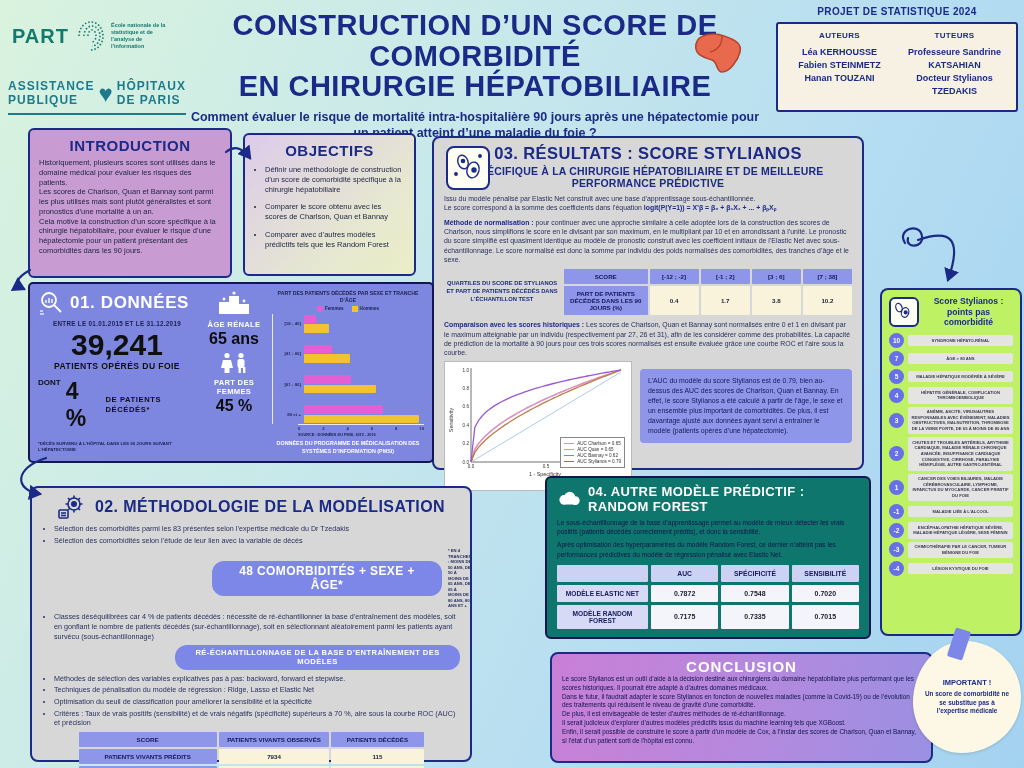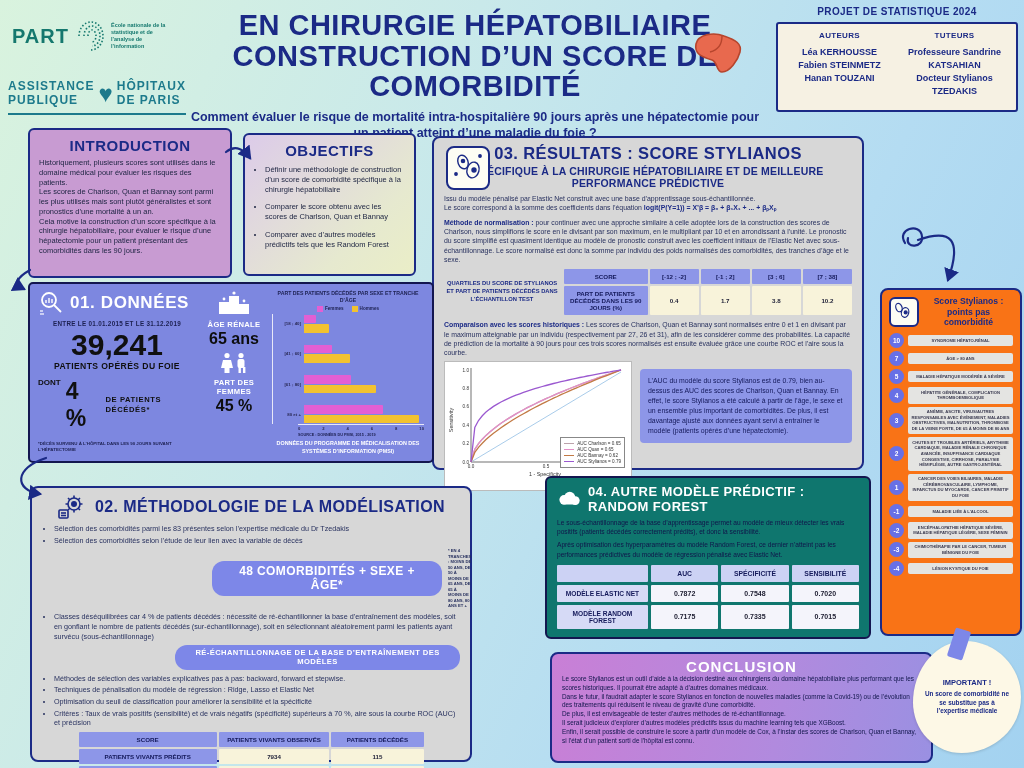--- a/index.html
+++ b/index.html
@@ -62,21 +62,21 @@
   .qval{background:#f8f3da;color:#23243a;}
   #res-bottom{display:flex;gap:8px;margin-top:4px;align-items:flex-start;}
   #roc-wrap{position:relative;width:186px;height:128px;background:#fff;border:1px solid #bbb;}
   #roc-legend{position:absolute;right:6px;bottom:22px;border:.5px solid #888;background:#fff;padding:2px 3px;}
   .leg-row{display:flex;align-items:center;gap:3px;margin:1px 0;}
   .leg-line{width:10px;height:0;border-top:1.4px solid;}
   .leg-txt{font-size:4.6px;color:#333;}
   #auc-box{flex:1;background:#8d96e8;border-radius:4px;padding:7px 8px;font-size:6.9px;line-height:1.45;color:#14195a;font-weight:500;margin-top:8px;}
 
   
-  #sidebar{left:880px;top:288px;width:142px;height:348px;background:#f97316;padding:6px 7px;}
+  #sidebar{left:880px;top:288px;width:142px;height:348px;background:#bef264;padding:6px 7px;}
   #sb-head{display:flex;align-items:center;gap:5px;margin-bottom:5px;}
   .cells-icon.small{width:26px;height:26px;border-radius:6px;flex-shrink:0;}
   #sb-title{font-size:8.6px;font-weight:900;color:#1b2a86;line-height:1.25;text-align:center;flex:1;}
   .sb-item{display:flex;align-items:center;gap:4px;margin-bottom:3px;}
   .sb-circle{width:15px;height:15px;border-radius:50%;background:#6770e6;color:#fff;font-size:6.5px;font-weight:900;display:flex;align-items:center;justify-content:center;flex-shrink:0;}
   .sb-pill{flex:1;background:#e4e4e2;border-radius:2px;padding:2.5px 3px;font-size:4.2px;font-weight:700;color:#3a3a50;text-align:center;line-height:1.35;text-transform:uppercase;}
 
   
   #donnees{left:28px;top:282px;width:406px;height:181px;background:#7d87e0;border-color:#13164f;border-radius:5px;padding:6px 8px;display:flex;gap:6px;}
   #dn-left{width:158px;flex-shrink:0;}
@@ -173,22 +173,22 @@
     </span>
     <span id="aphp-heart">♥</span>
     <span class="aphp-col">
       <span>HÔPITAUX</span><br>
       <span>DE PARIS</span>
     </span>
   </div>
 </div>
 
 <div id="title-block" class="abs">
+  <div class="main-title">CONSTRUCTION D’UN SCORE DE COMORBIDITÉ</div>
   <div class="main-title">EN CHIRURGIE HÉPATOBILIAIRE</div>
-  <div class="main-title">CONSTRUCTION D’UN SCORE DE COMORBIDITÉ</div>
   <div id="subtitle">Comment évaluer le risque de mortalité intra-hospitalière 90 jours après une hépatectomie pour un patient atteint d’une maladie du foie ?</div>
 </div>
 
 <div id="liver-icon" class="abs">
   <svg width="52" height="46" viewBox="0 0 52 46">
     <path d="M4 14 C6 4 22 2 32 6 C44 10 50 14 48 22 C46 30 38 42 30 42 C24 42 26 32 20 30 C10 27 2 24 4 14 Z" fill="#e8694e" stroke="#b6452d" stroke-width="1.6"></path>
     <path d="M30 6 C30 14 26 20 18 22" fill="none" stroke="#b6452d" stroke-width="1.4"></path>
   </svg>
 </div>
 

